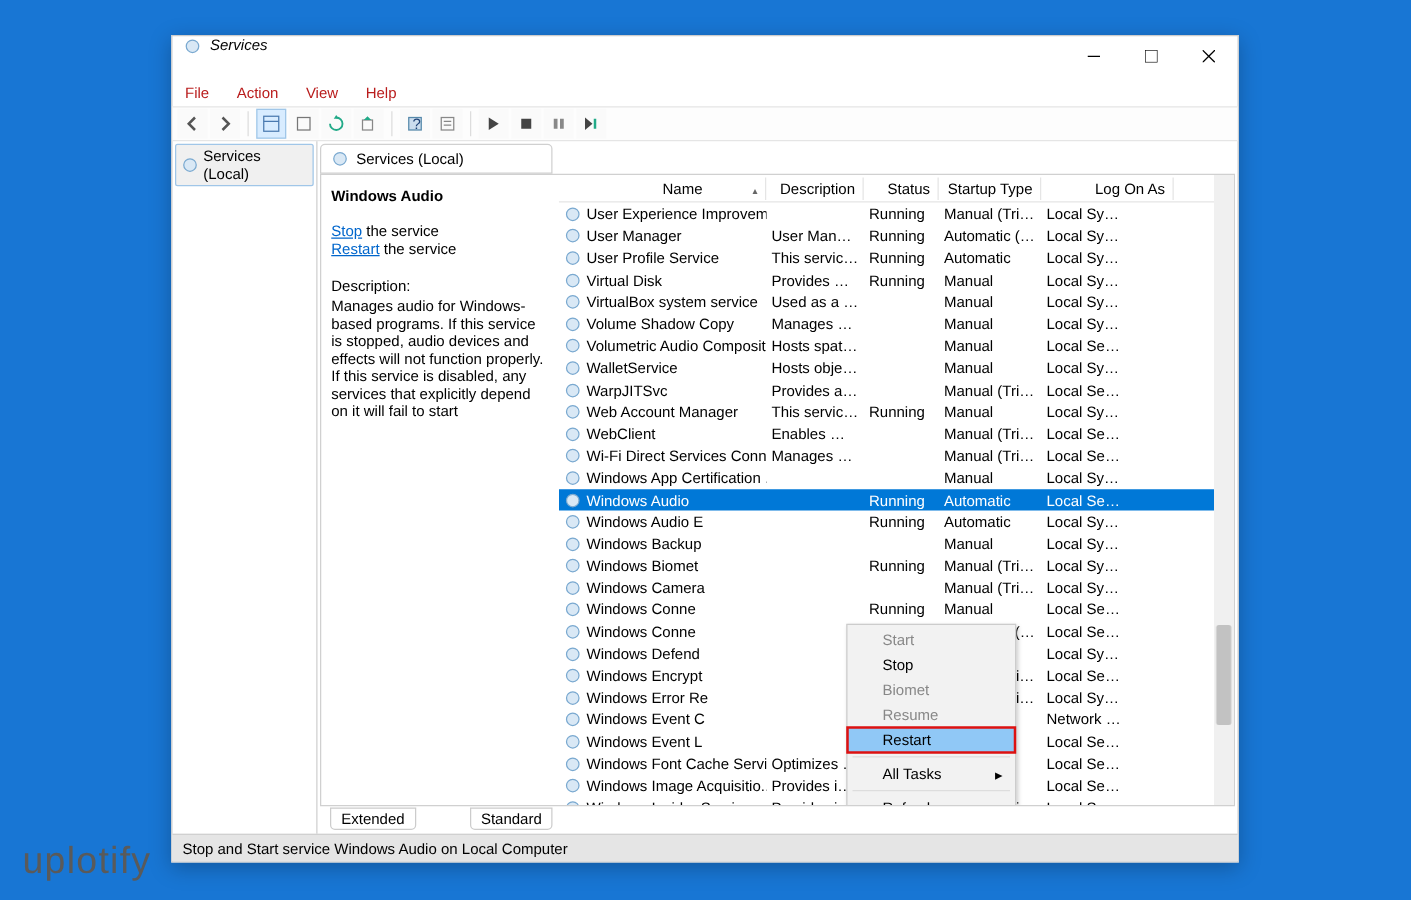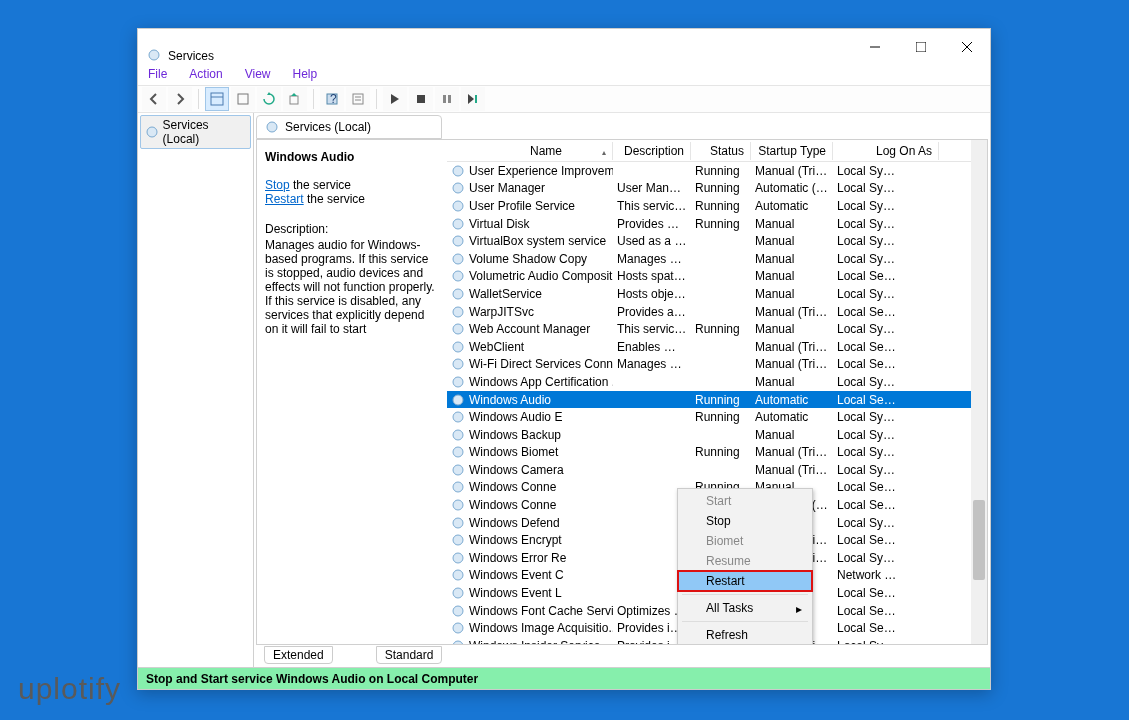--- a/index.html
+++ b/index.html
@@ -1,24 +1,24 @@
 <!DOCTYPE html>
 <html><head>
 <meta charset="utf-8">
 <style>
   * { box-sizing: border-box; font-family: 'Segoe UI', Tahoma, sans-serif; font-size: 12px; }
   body { margin: 0; background: #1876d4; width: 1129px; height: 720px; overflow: hidden; position: relative; }
   .window { position: absolute; left: 137px; top: 28px; width: 854px; height: 662px; background: #fff; border: 1px solid #ccc; box-shadow: 0 4px 16px rgba(0,0,0,0.25); }
-  .titlebar { height: 34px; display: flex; align-items: flex-end; padding: 0 0 0 8px; }
+  .titlebar { height: 34px; display: flex; align-items: flex-start; padding: 0 0 0 8px; font-style: italic; }
   .titlebar .gear { width: 16px; height: 16px; margin-right: 6px; display:inline-flex; align-items:center; justify-content:center;}
   .titlebar .title { font-size: 12px; color: #000;}
   .win-buttons { margin-left: auto; display: flex; }
   .win-buttons div { width: 46px; height: 32px; display: flex; align-items: center; justify-content: center; }
   .win-buttons div svg { width: 10px; height: 10px; }
-  .menubar { height: 22px; padding: 0 6px; display: flex; gap: 14px; align-items: center; color:#6d28d9;}
+  .menubar { height: 22px; padding: 0 6px; display: flex; gap: 14px; align-items: center; color:#b91c1c;}
   .menubar span { padding: 2px 4px; }
   .toolbar { height: 28px; border-top: 1px solid #e5e5e5; border-bottom: 1px solid #e5e5e5; display: flex; align-items: center; padding: 0 4px; gap:2px; background:#fdfdfd;}
   .toolbar .btn { width: 24px; height: 24px; display:flex; align-items:center; justify-content:center; border:1px solid transparent; background: #fafafa;}
   .toolbar .btn.active { border:1px solid #a0c6e8; background:#d8ecff;}
   .toolbar .sep { width:1px; height:20px; background:#ddd; margin:0 4px;}
   .body { display: flex; height: calc(100% - 34px - 22px - 28px - 22px); }
   .left-pane { width: 116px; border-right: 1px solid #d0d0d0; padding:2px; }
   .tree-item { display:flex; align-items:center; gap:4px; padding:2px 4px; border:1px solid #a0c6e8; background:#f0f0f0; border-radius:2px;}
   .right-pane { flex:1; display:flex; flex-direction:column; padding:2px; overflow:hidden;}
   .right-header { height: 24px; display:flex; align-items:center; padding:2px 8px; gap:6px; border:1px solid #d0d0d0; border-top-left-radius:4px; border-top-right-radius:4px; width: 186px; background:#fff;}
@@ -34,22 +34,22 @@
   .rows { overflow-y:auto; height: calc(100% - 22px);}
   .row { display:flex; align-items:center; height:17.6px;}
   .row.selected { background:#0078d7; color:#fff;}
   .row > .c { white-space:nowrap; overflow:hidden; text-overflow:ellipsis; padding:0 4px;}
   .row .col1 { width:166px; display:flex; align-items:center; gap:4px;}
   .row .col2 { width:78px;} .row .col3 { width:60px;} .row .col4{width:82px;} .row .col5{width:70px;}
   .gear-icon { width:14px; height:14px; flex-shrink:0;}
   .tabs-bottom { height: 20px; display:flex; align-items:center;gap:44px;}
   .tabs-bottom span { border:1px solid #ccc; border-radius:0 0 4px 4px; padding:1px 8px; background:#fff; margin-left:-1px;}
   .tabs-bottom span:first-child{margin-left:8px;}
-  .statusbar { height:22px; border-top:1px solid #d0d0d0; display:flex; align-items:center; padding:0 8px; color:#000; background:#86efac;font-weight:bold;}
-  .context-menu { position:absolute; left:420px; top:348px; width:136px; background:#f2f2f2; border:1px solid #ccc; box-shadow:1px 2px 4px rgba(0,0,0,0.25); padding:2px 0; z-index:10;}
+  .statusbar { height:22px; border-top:1px solid #d0d0d0; display:flex; align-items:center; padding:0 8px; color:#000; background:#e5e5e5;}
+  .context-menu { position:absolute; left:420px; top:359px; width:136px; background:#f2f2f2; border:1px solid #ccc; box-shadow:1px 2px 4px rgba(0,0,0,0.25); padding:2px 0; z-index:10;}
   .context-menu .item { padding:3px 24px 3px 28px; position:relative;}
   .context-menu .item.disabled { color:#888;}
   .context-menu .item.hover { background:#90c8f6; outline:2px solid #d11; outline-offset:-1px;}
   .context-menu .sep { height:1px; background:#ddd; margin:3px 4px;}
   .context-menu .sub-arrow { position:absolute; right:10px; top:4px;}
   .scrollbar { position:absolute; right:0; top:0; width:16px; height:100%; background:#f0f0f0;}
   .scrollbar .thumb{position:absolute; left:2px; width:12px; background:#c2c2c2; border-radius:2px;}
   .sort-arrow { font-size:8px; color:#666; margin-left:40px;}
   .watermark { position:absolute; left:18px; bottom:14px; font-size:30px; font-weight:400; color:#5a5a5a; letter-spacing:1px; font-family: Arial, sans-serif;}
   svg.gear-svg circle{fill:#d9e8f5; stroke:#7aa9d0; stroke-width:1;}

